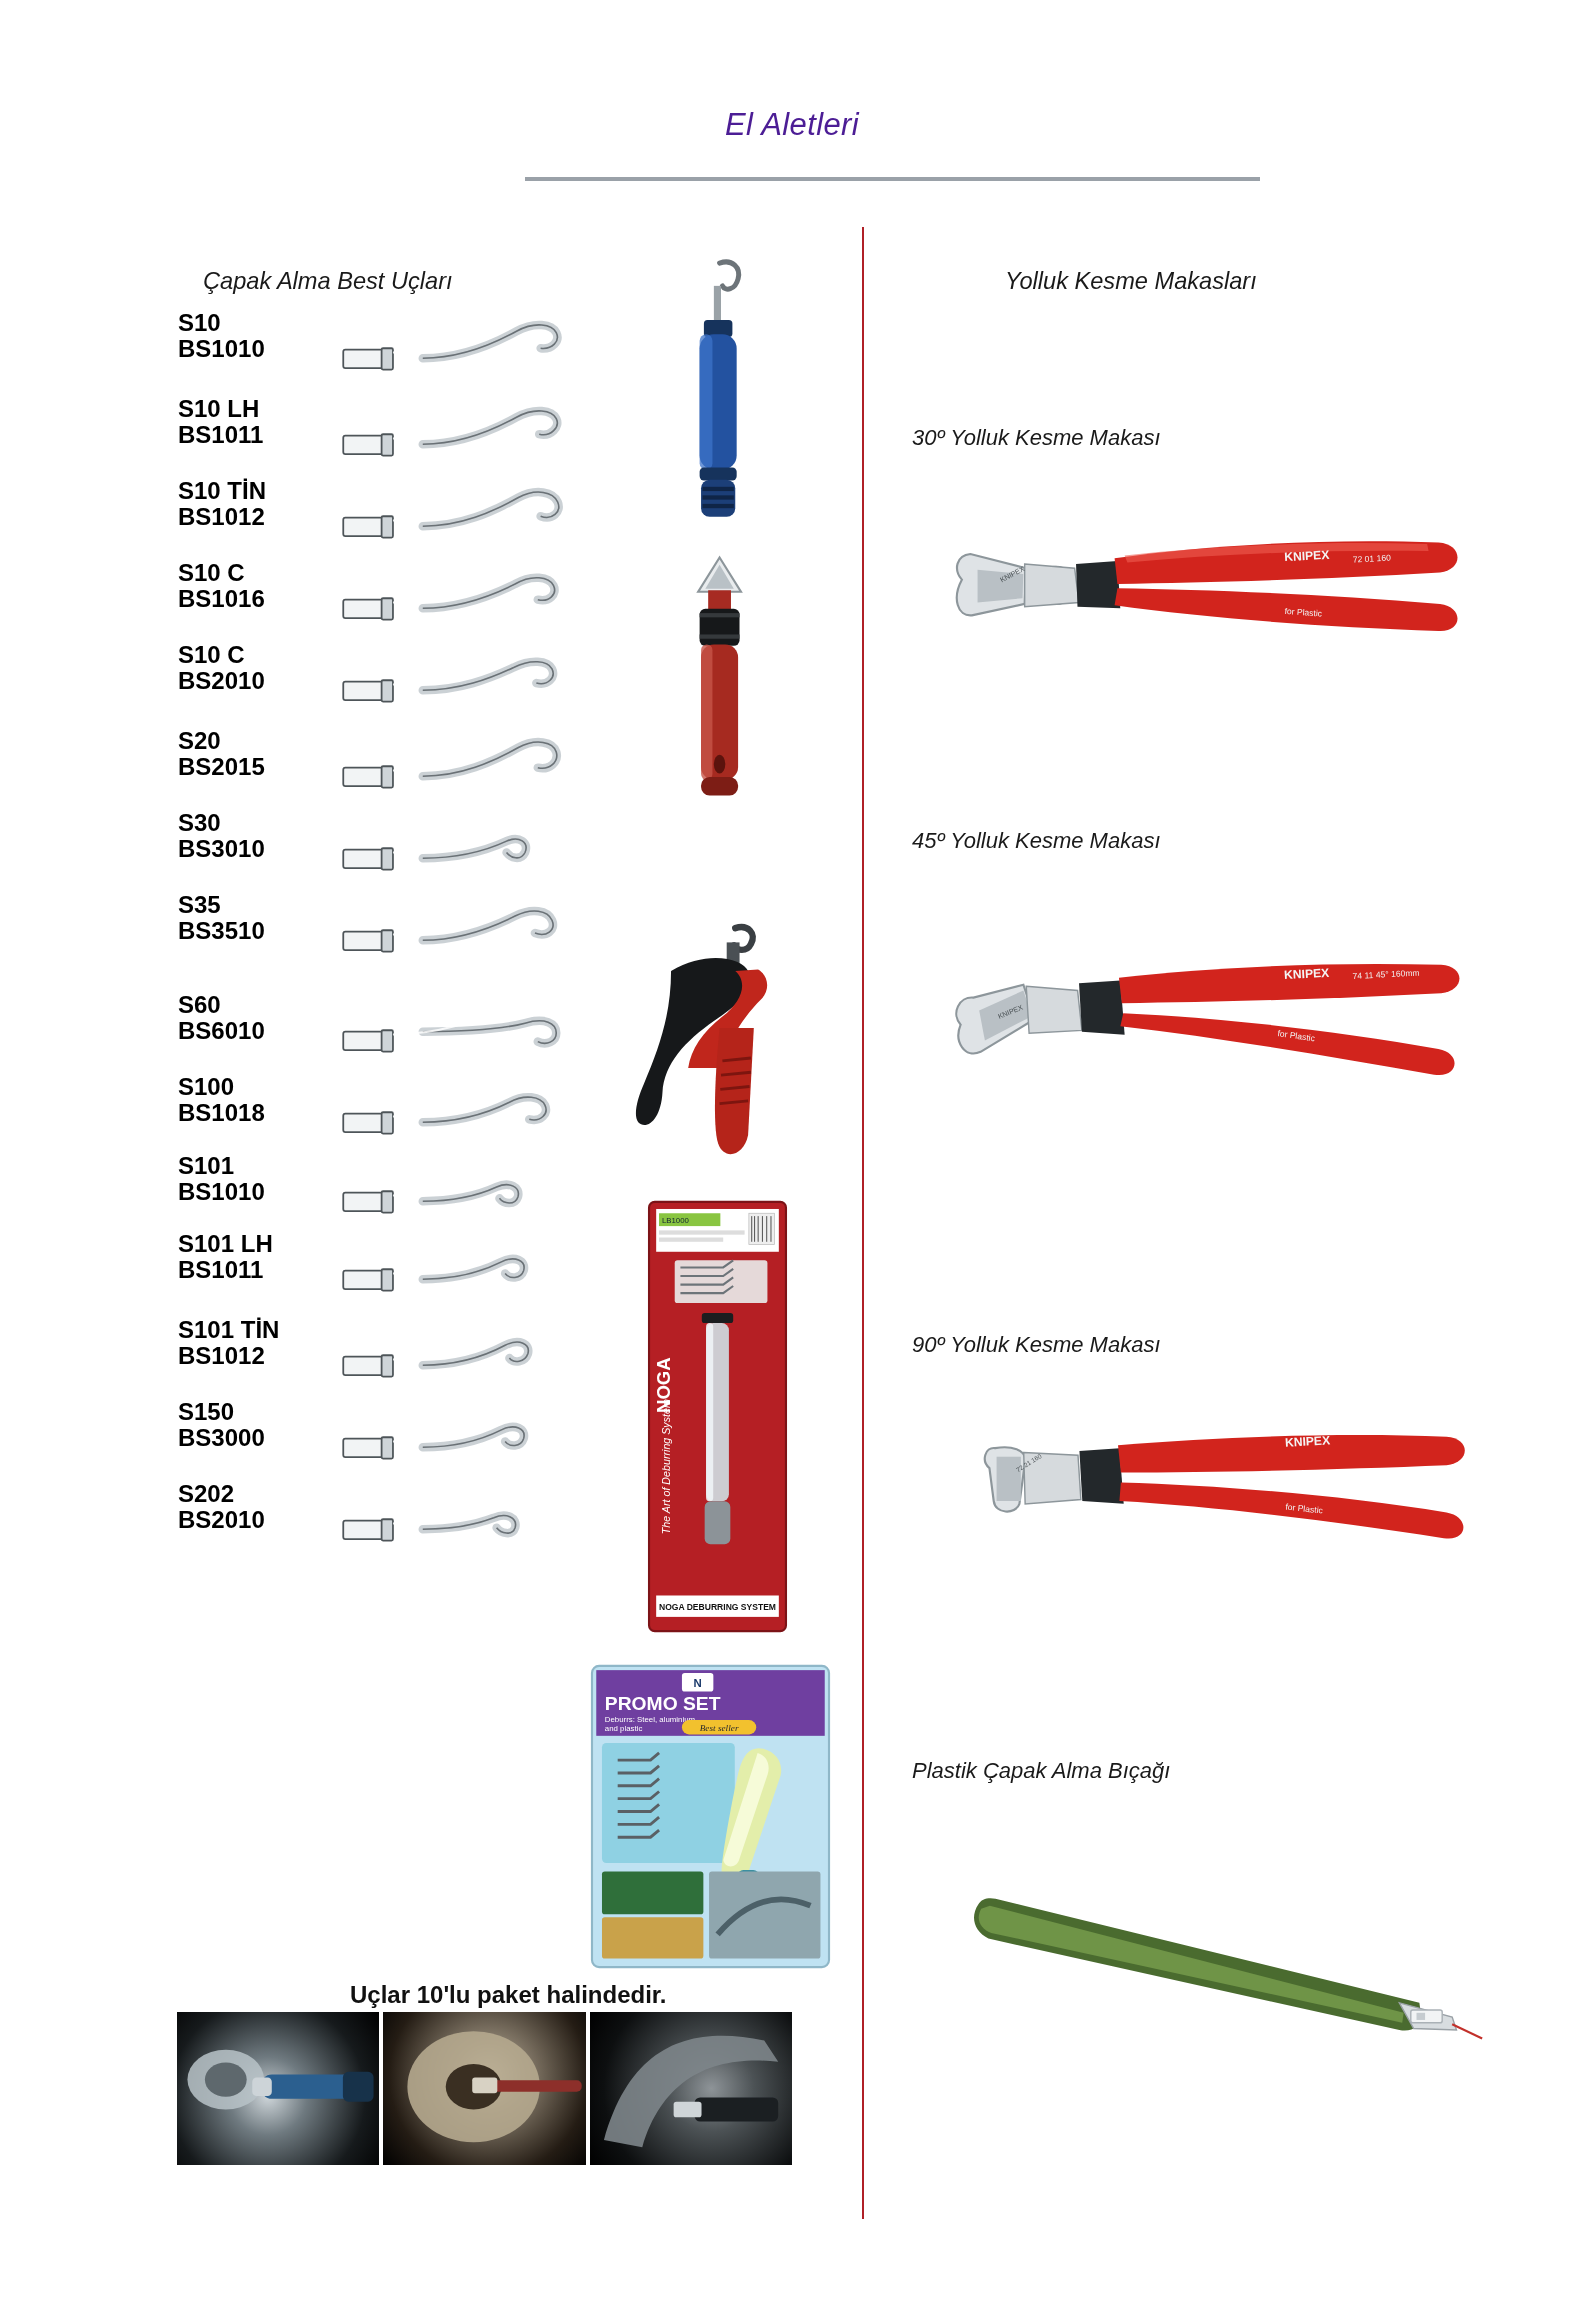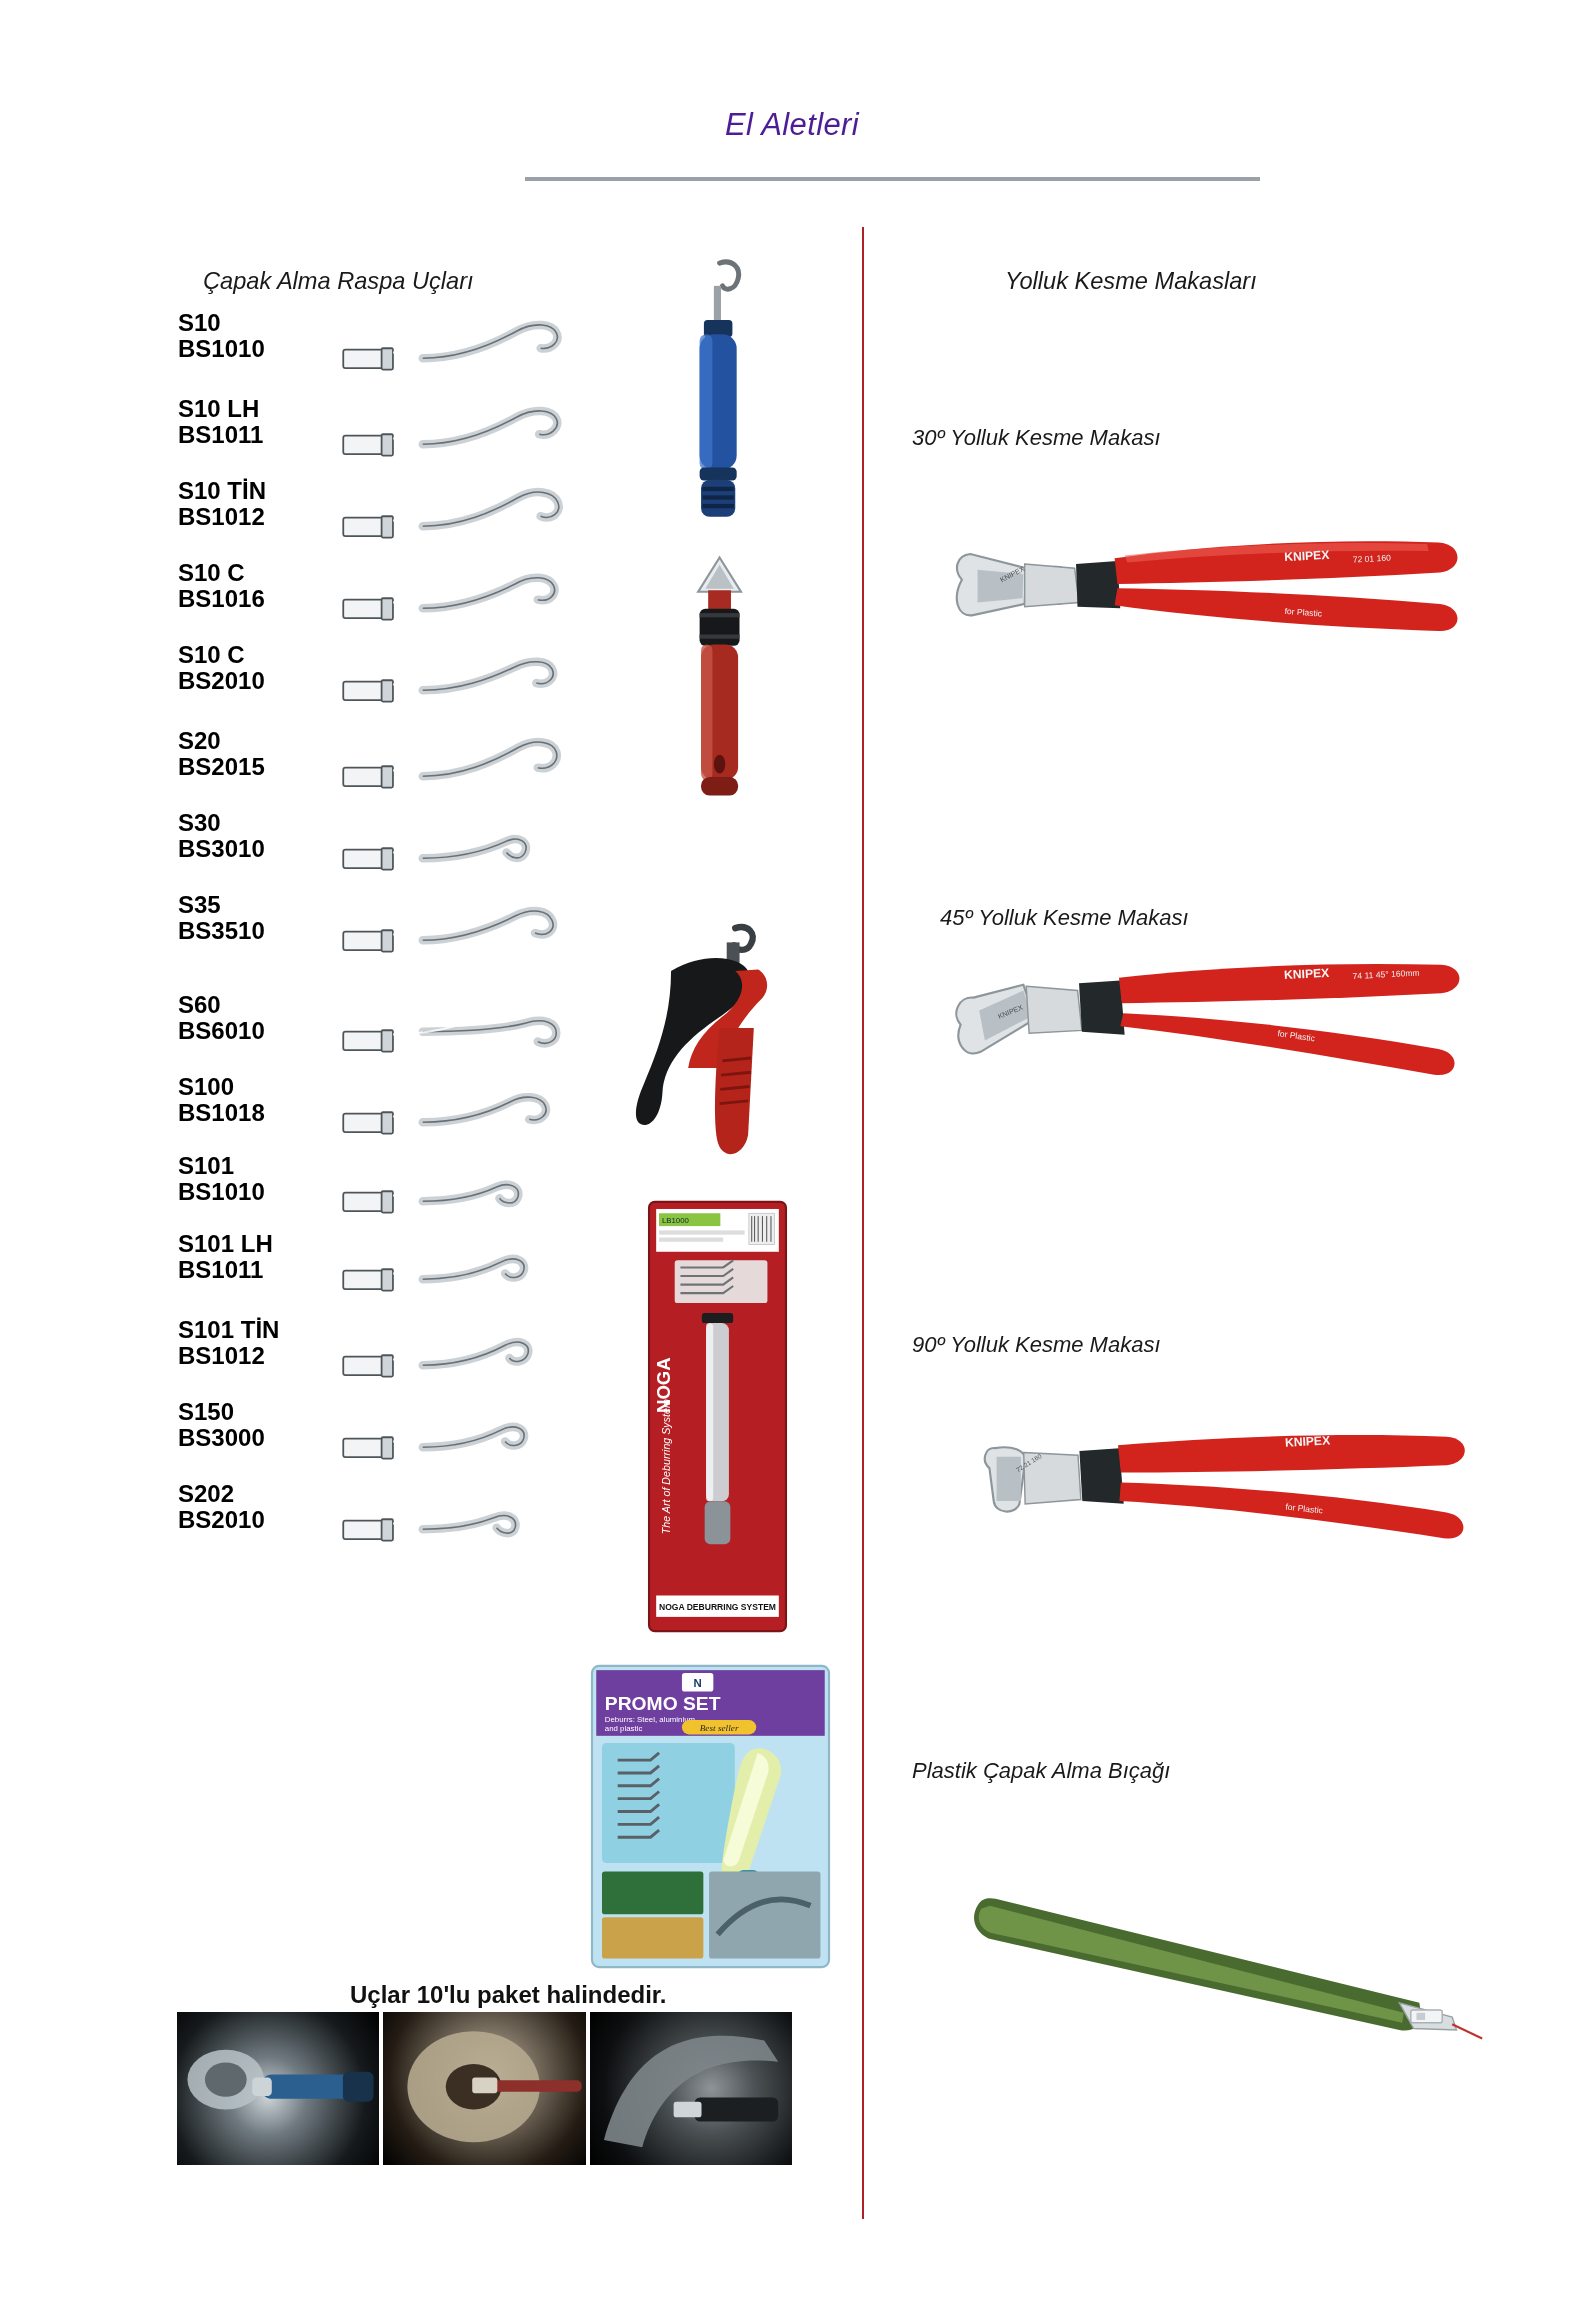--- a/index.html
+++ b/index.html
@@ -147,21 +147,21 @@
   .abs-svg { position: absolute; left: 0; top: 0; width: 100%; height: 100%; }
 </style>
 </head>
 <body>
 
 <div class="page-title">El Aletleri</div>
 <div class="title-rule"></div>
 
 <div class="col-divider"></div>
 
-<div class="section-heading" id="left-section-heading">Çapak Alma Raspa Uçları</div>
+<div class="section-heading" id="left-section-heading">Çapak Alma Best Uçları</div>
 
 <div id="product-list">
     <div class="prod-row" style="top: 278px;">
       <div class="prod-code"><span>S10</span><span class="line2">BS1010</span></div>
       <div class="blade">
         <svg class="abs-svg" viewBox="0 0 430 100" preserveAspectRatio="xMinYMid meet">
           <rect x="6" y="46" width="56" height="26" rx="3" fill="#f2f4f5" stroke="#4e5559" stroke-width="2.5"></rect>
           <rect x="60" y="44" width="16" height="30" rx="2" fill="#cfd5d9" stroke="#4e5559" stroke-width="2.5"></rect>
           <path d="M118 58 C170 58 214 40 250 20 C276 6 300 10 306 22 C312 34 300 46 284 44" fill="none" stroke="#4e5559" stroke-width="2.5"></path>
           <path d="M118 58 C170 58 214 40 250 20 C276 6 300 10 306 22 C312 34 300 46 284 44" fill="none" stroke="#c8cfd3" stroke-width="12" stroke-linecap="round" opacity="0.95"></path>
@@ -509,21 +509,21 @@
     <path d="M232 62 C360 44 520 34 686 40 C720 42 722 78 688 82 C520 92 360 96 236 98 Z" fill="#d2241d"></path>
     <path d="M236 104 C360 106 520 112 688 126 C722 130 720 166 686 164 C520 158 360 146 232 128 Z" fill="#d2241d"></path>
     <path d="M246 58 C380 44 520 38 670 42 L672 52 C520 50 380 56 250 68 Z" fill="#ef5d52" opacity="0.6"></path>
     <text x="470" y="66" font-family="Liberation Sans, sans-serif" font-size="17" font-weight="bold" fill="#f4f4f4" transform="rotate(-3 470 66)">KNIPEX</text>
     <text x="566" y="68" font-family="Liberation Sans, sans-serif" font-size="12" fill="#f0f0f0" transform="rotate(-3 566 68)">72 01 160</text>
     <text x="470" y="140" font-family="Liberation Sans, sans-serif" font-size="12" fill="#f3f3f3" transform="rotate(4 470 140)">for Plastic</text>
     <text x="74" y="96" font-family="Liberation Sans, sans-serif" font-size="10" fill="#4b5256" transform="rotate(-28 74 96)">KNIPEX</text>
   </svg>
 </div>
 
-<div class="sub-heading" style="top:905px; left:912px;margin-left:28px;">45º Yolluk Kesme Makası</div>
+<div class="sub-heading" style="top:828px; left:912px;">45º Yolluk Kesme Makası</div>
 <div class="tool-img" id="plier-45">
   <svg class="abs-svg" viewBox="0 0 730 230">
     <path d="M16 116 C2 100 14 76 34 78 L104 60 L120 108 L44 154 C22 164 6 140 16 116 Z" fill="#dfe3e6" stroke="#8d969b" stroke-width="3"></path>
     <path d="M42 96 L104 68 L116 104 L50 138 Z" fill="#b9c0c5"></path>
     <circle cx="150" cy="96" r="27" fill="#c3cace" stroke="#858d92" stroke-width="3"></circle>
     <circle cx="150" cy="96" r="9" fill="#7d858a"></circle>
     <path d="M108 62 L180 68 L186 124 L112 128 Z" fill="#d6dadd" stroke="#8d969b" stroke-width="2"></path>
     <path d="M182 58 L240 54 L246 130 L186 126 Z" fill="#23282b"></path>
     <path d="M238 50 C380 34 540 28 690 32 C724 34 724 68 690 72 C540 80 380 84 242 86 Z" fill="#d2241d"></path>
     <path d="M244 100 C380 106 540 124 686 150 C720 156 714 192 680 186 C530 160 380 134 240 118 Z" fill="#d2241d"></path>

